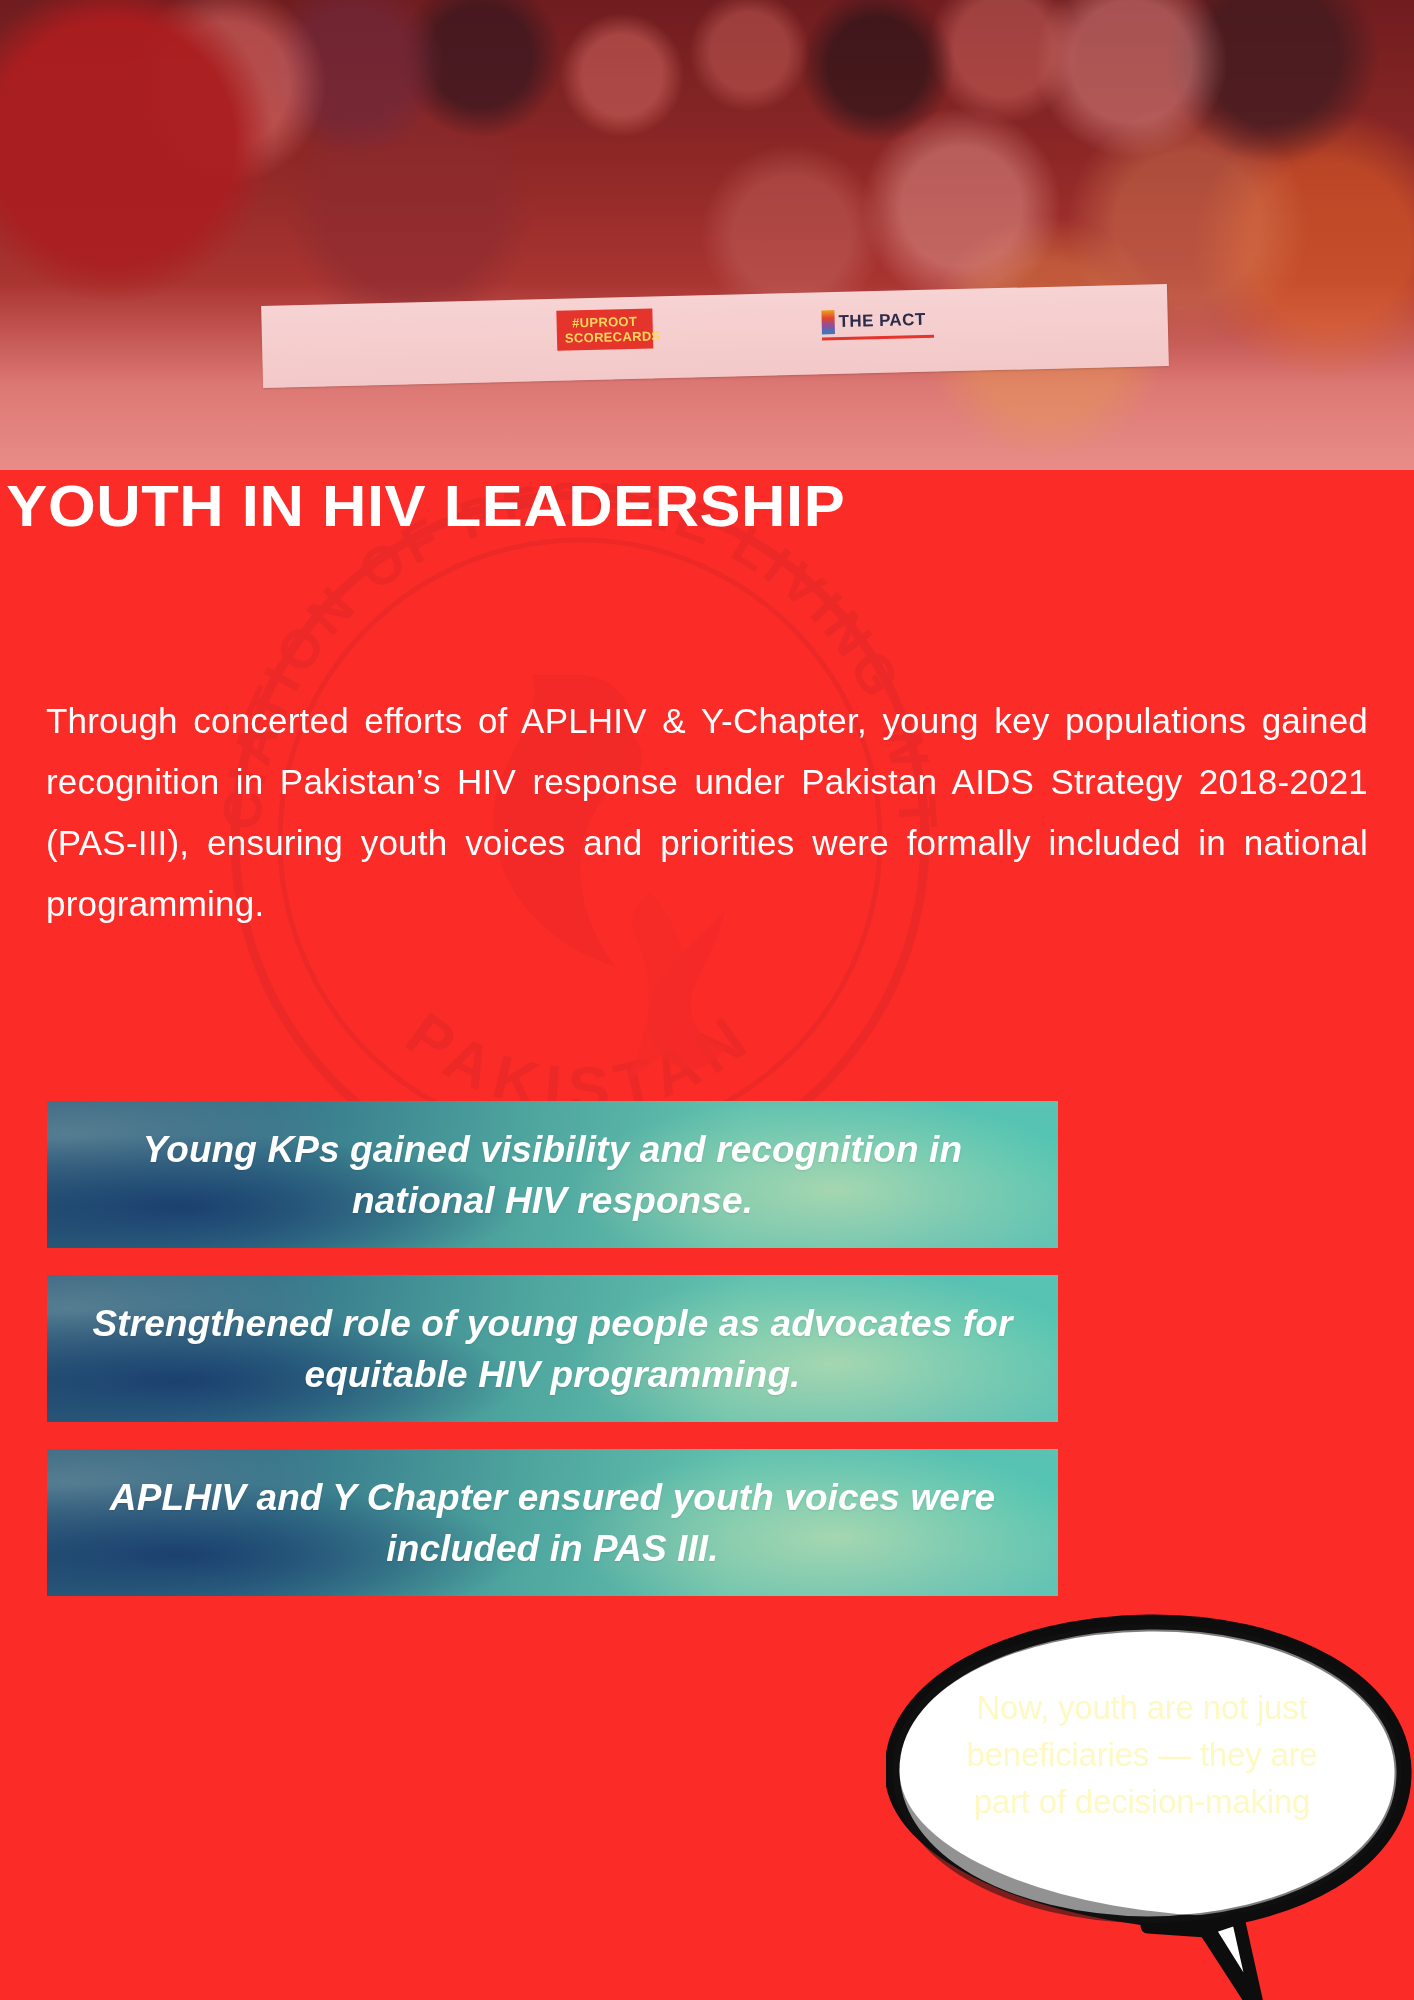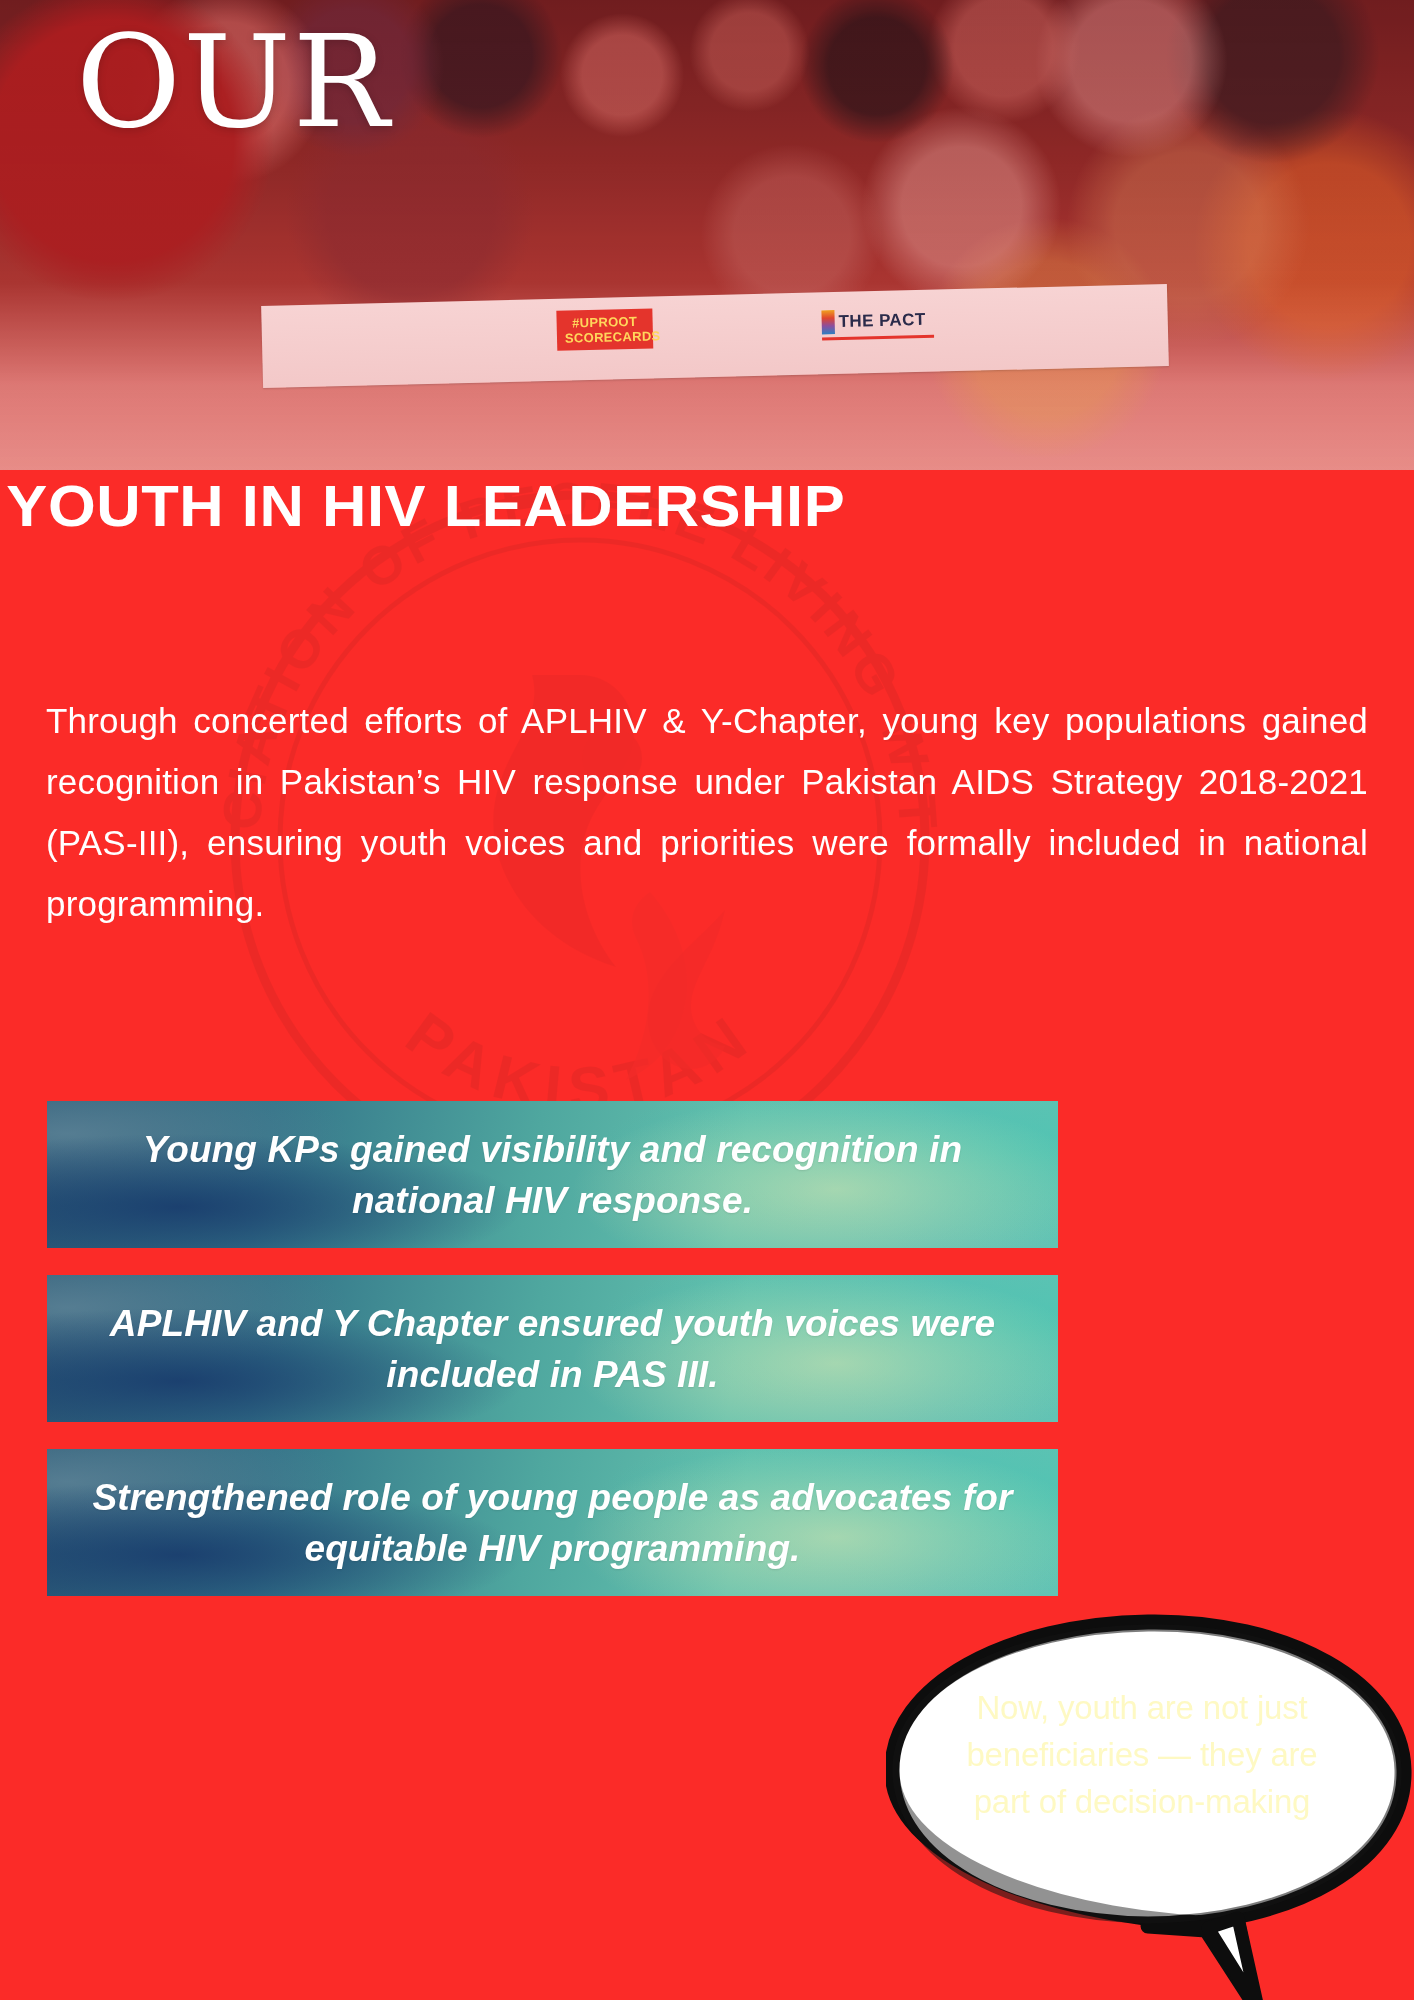--- a/index.html
+++ b/index.html
@@ -202,21 +202,20 @@
     <div class="hero-banner">
       <div class="banner-tag uproot">#UPROOT SCORECARDS</div>
       <div class="banner-pact">
         <span class="pact-sq"></span>
         <span class="pact-word">THE PACT</span>
       </div>
       <div class="pact-rule"></div>
     </div>
 
     <div class="hero-title">
-      <span>OUR</span>
     </div>
   </div>
 
   <div class="watermark">
     <svg viewBox="0 0 800 800" xmlns="http://www.w3.org/2000/svg">
       <defs>
         <path id="arcTop" d="M 80,400 A 320,320 0 0 1 720,400"></path>
         <path id="arcBot" d="M 130,400 A 270,270 0 0 0 670,400"></path>
       </defs>
       <circle cx="400" cy="400" r="345" fill="none" stroke="#8a1c1c" stroke-width="9"></circle>
@@ -241,25 +240,25 @@
 
   <p class="intro">Through concerted efforts of APLHIV &amp; Y-Chapter, young key populations gained recognition in Pakistan’s HIV response under Pakistan AIDS Strategy 2018-2021 (PAS-III), ensuring youth voices and priorities were formally included in national programming.</p>
 
   <div class="boxes">
     <div class="stat-box">
       <div class="bg"></div>
       <div class="txt">Young KPs gained visibility and recognition in national HIV response.</div>
     </div>
     <div class="stat-box">
       <div class="bg"></div>
-      <div class="txt">APLHIV and Y Chapter ensured youth voices were included in PAS III.</div>
+      <div class="txt">Strengthened role of young people as advocates for equitable HIV programming.</div>
     </div>
     <div class="stat-box">
       <div class="bg"></div>
-      <div class="txt">Strengthened role of young people as advocates for equitable HIV programming.</div>
+      <div class="txt">APLHIV and Y Chapter ensured youth voices were included in PAS III.</div>
     </div>
   </div>
 
   <div class="bubble">
     <svg viewBox="0 0 528 400" xmlns="http://www.w3.org/2000/svg">
       <path d="M262 10 C400 8 516 70 518 158 C520 250 408 312 262 314
                L320 318 L368 392 L352 312 C180 312 8 250 6 160 C4 72 124 12 262 10 Z" fill="#ffffff" stroke="#0d0d0d" stroke-width="15" stroke-linejoin="round"></path>
       <path d="M262 16 C396 14 510 74 512 158 C514 246 404 306 262 308
                C122 306 12 246 10 160 C8 74 126 18 262 16 Z" fill="#ffffff" stroke="#141414" stroke-width="7" opacity=".55"></path>
       <path d="M352 306 L372 396 L322 316 Z" fill="#ffffff" stroke="#0d0d0d" stroke-width="13" stroke-linejoin="round"></path>

